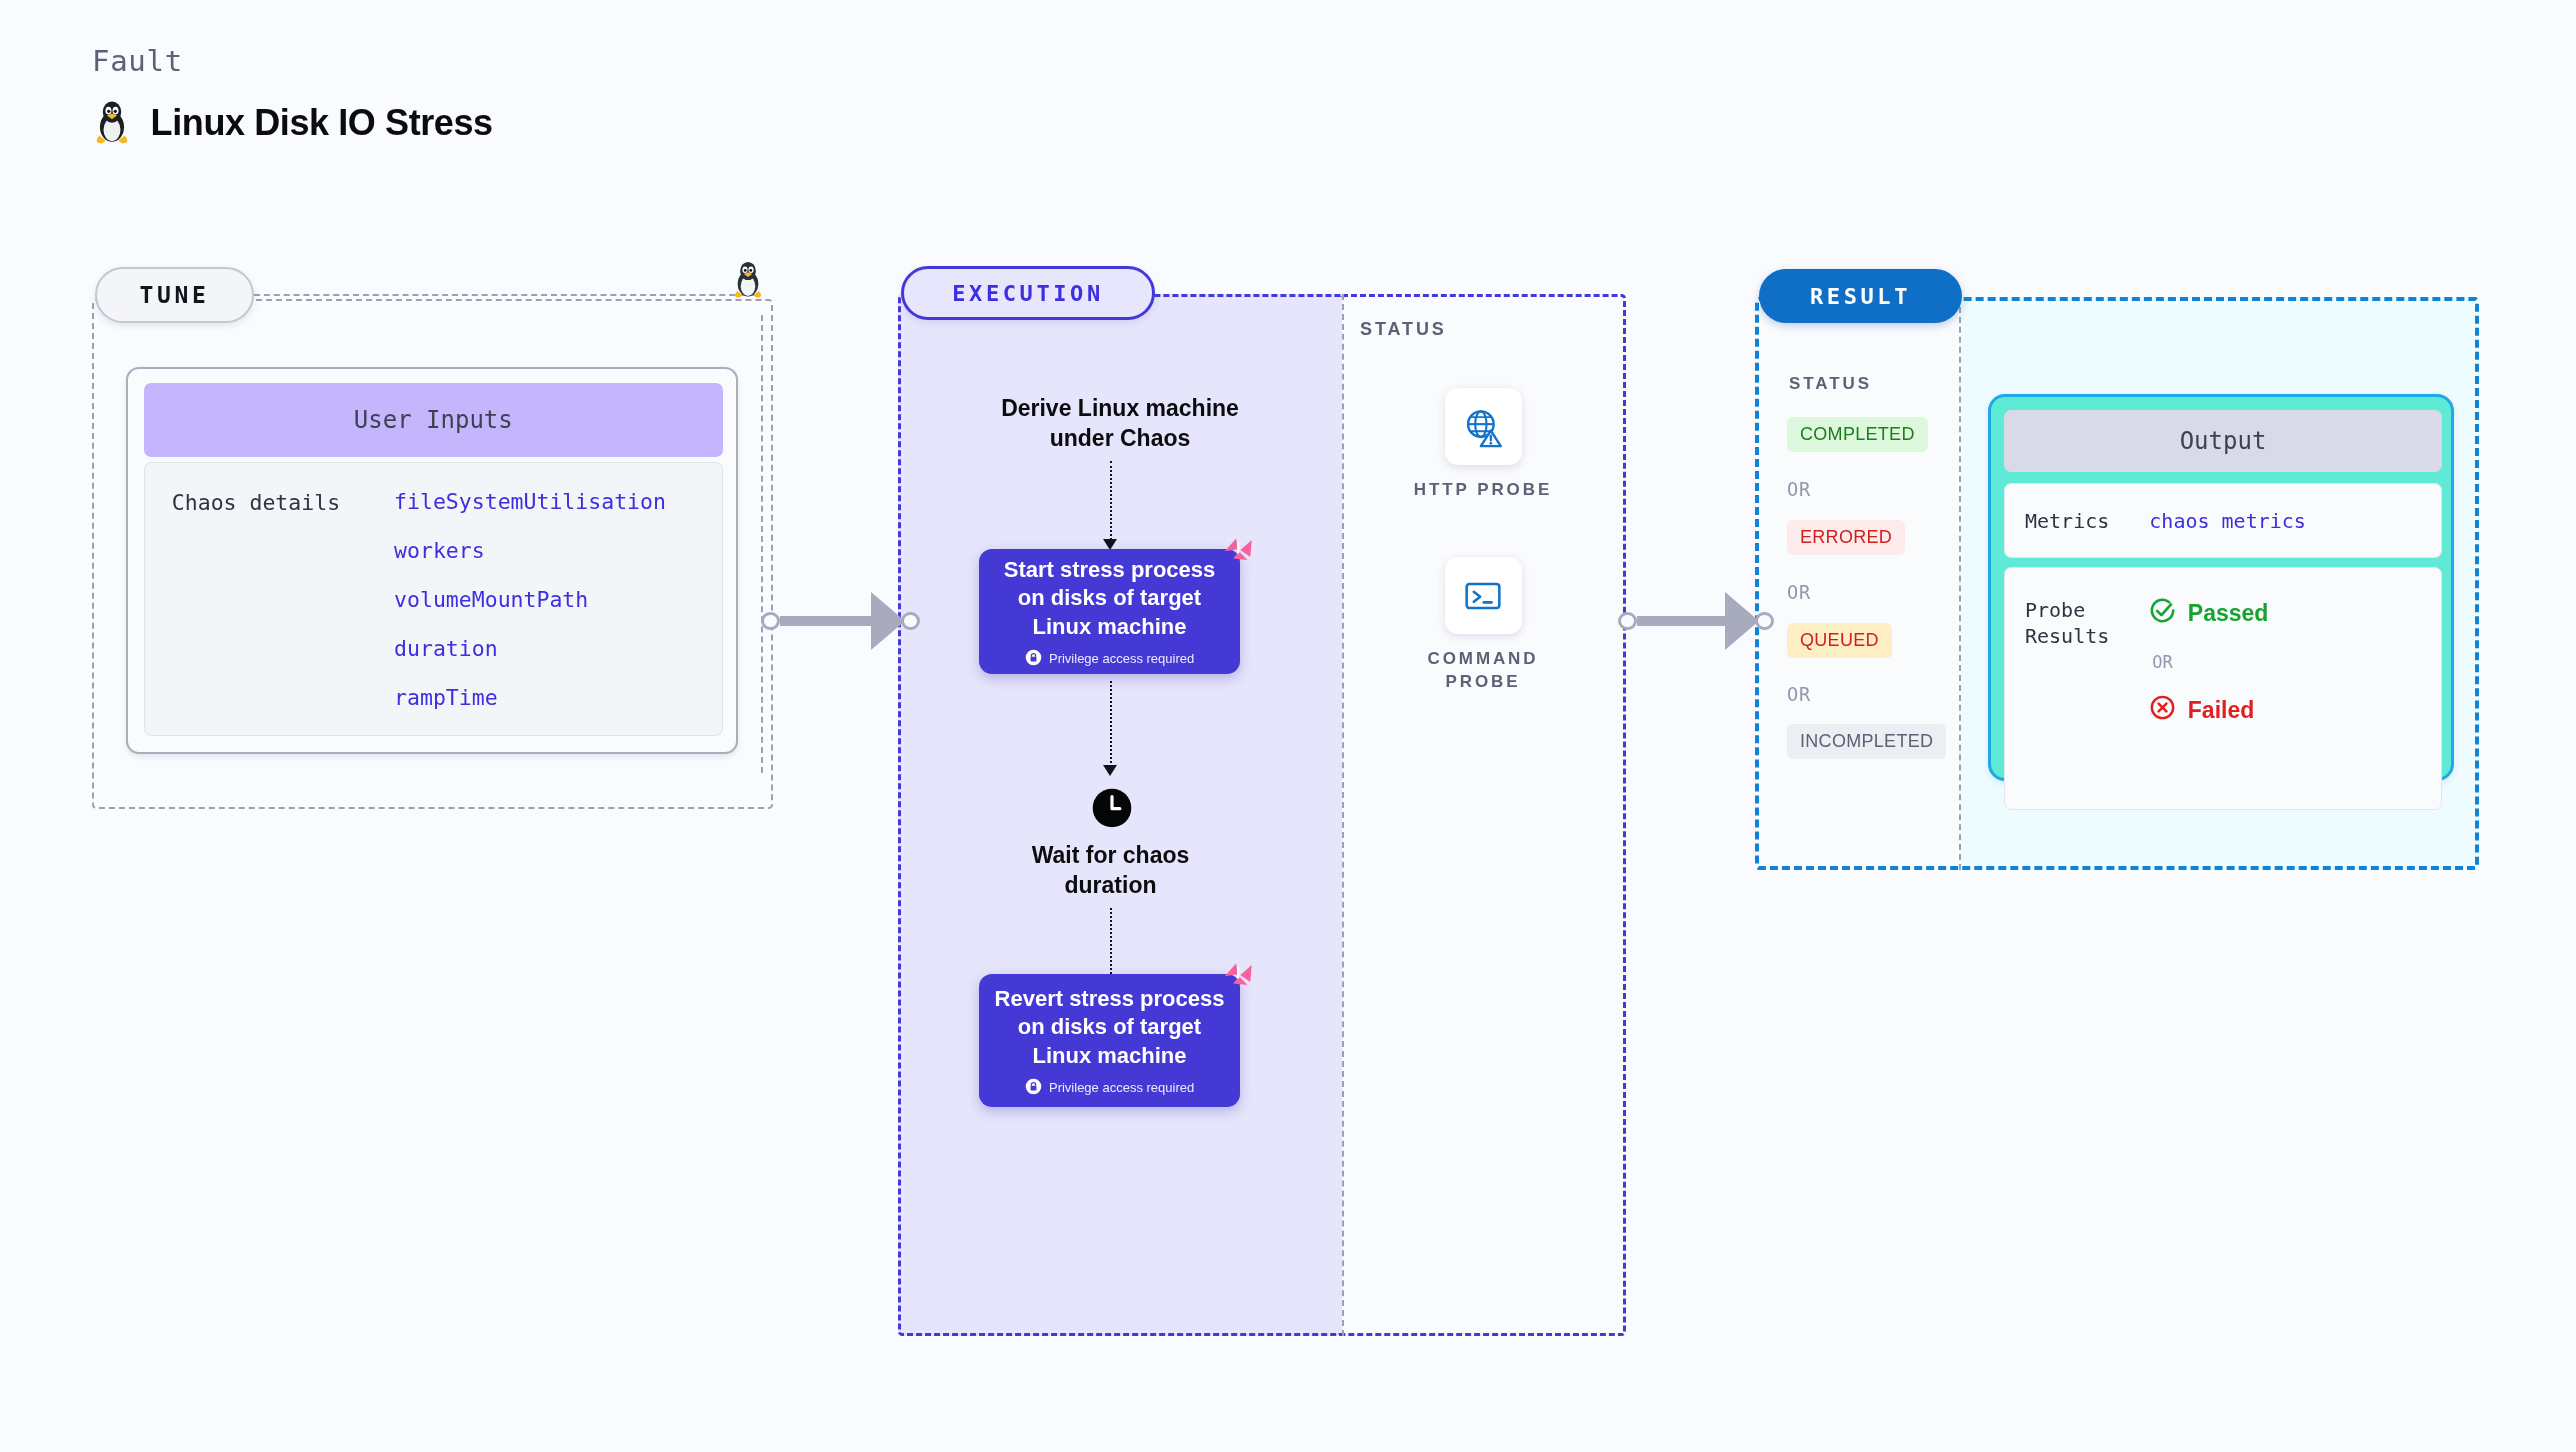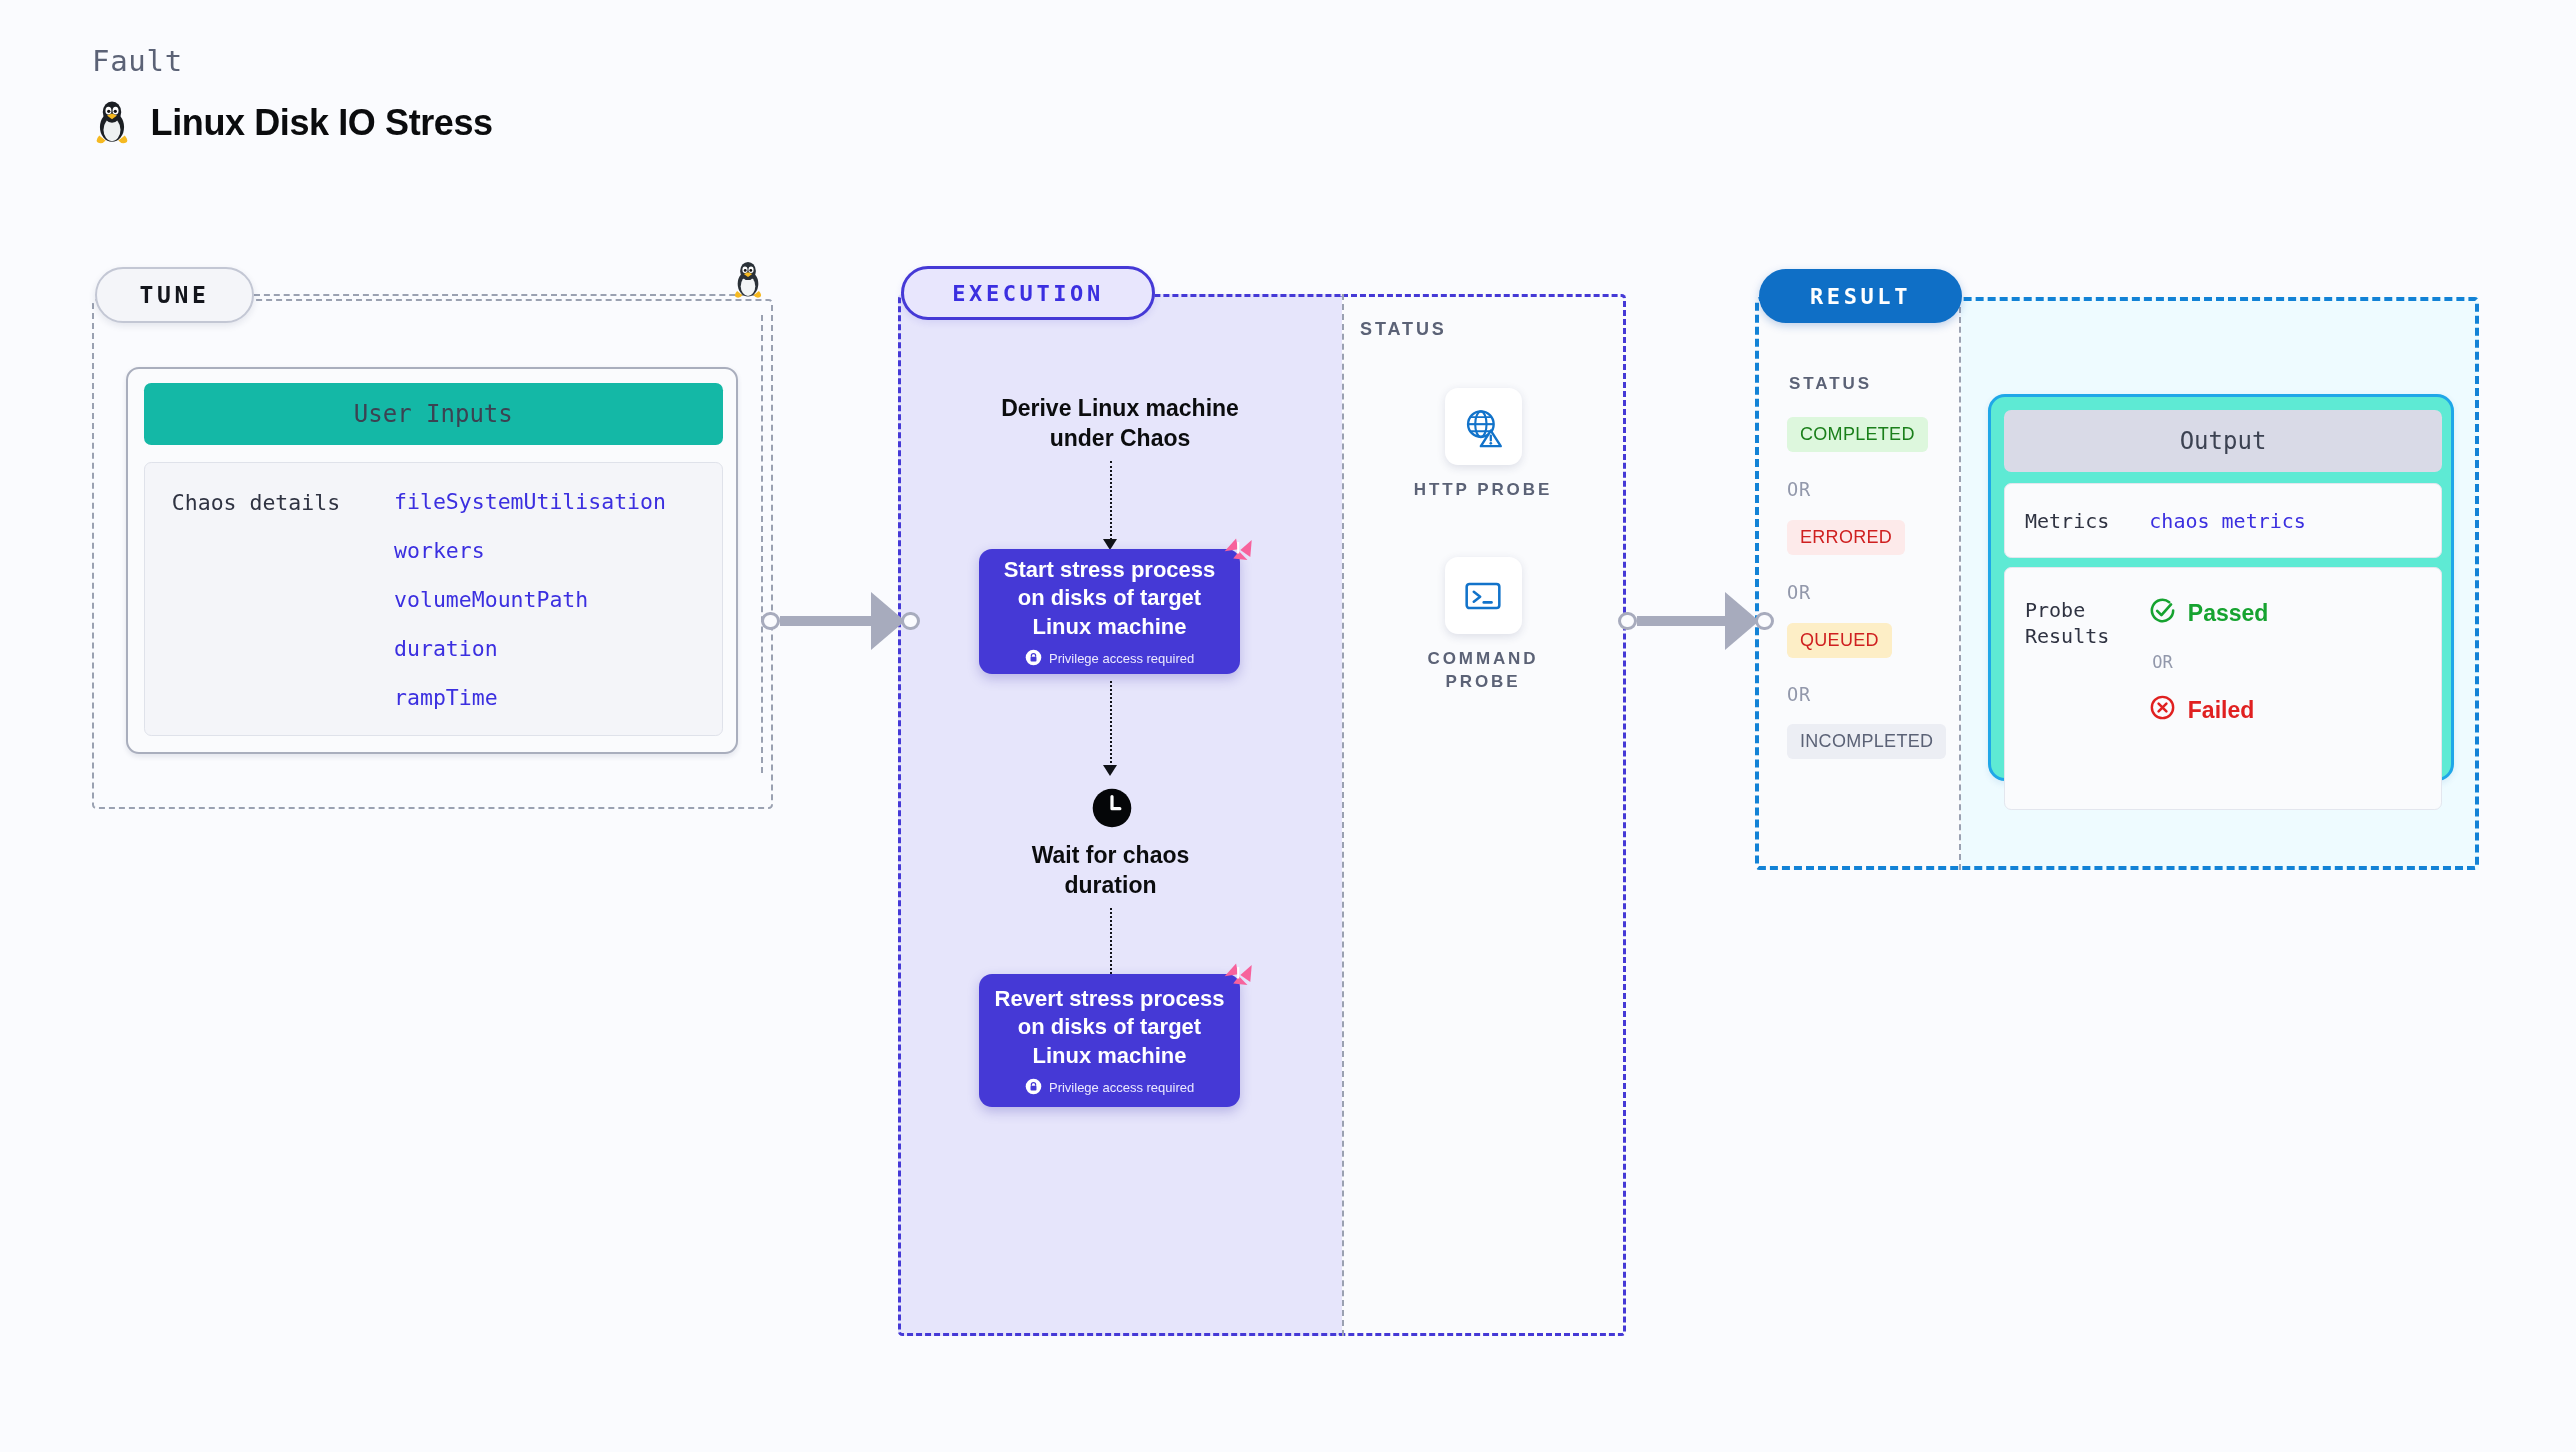--- a/index.html
+++ b/index.html
@@ -49,22 +49,22 @@
     position:absolute;left:761px;top:315px;height:458px;width:0;
     border-left:2.9px dashed #9aa1b1;z-index:4;
   }
   #userinputs-card{
     position:absolute;left:126px;top:367px;width:612px;height:387px;
     box-sizing:border-box;background:#fafbfd;
     border:2.9px solid #a9aebd;border-radius:13px;
     box-shadow:0 2.1px 5px rgba(40,50,90,.10);
   }
   #userinputs-head{
-    position:absolute;left:15.8px;top:14.3px;width:579px;height:62px;
-    background:#14b8a6;border-radius:7.2px;
+    position:absolute;left:15.8px;top:14.3px;width:579px;height:74px;
+    background:#c4b5fd;border-radius:7.2px;
     display:flex;align-items:center;justify-content:center;
     font-family:"DejaVu Sans Mono","Liberation Mono",monospace;
     font-size:24px;color:#3c4252;
   }
   #userinputs-body{
     position:absolute;left:15.8px;top:93px;width:579px;height:274px;
     box-sizing:border-box;background:#f4f5f9;
     border:1.4px solid #dfe2ea;border-radius:7.2px;
     padding:26px 0 0 27px;display:flex;
   }

